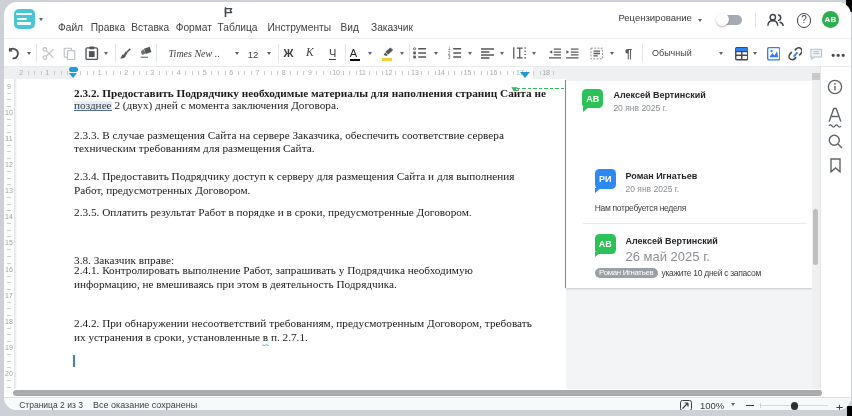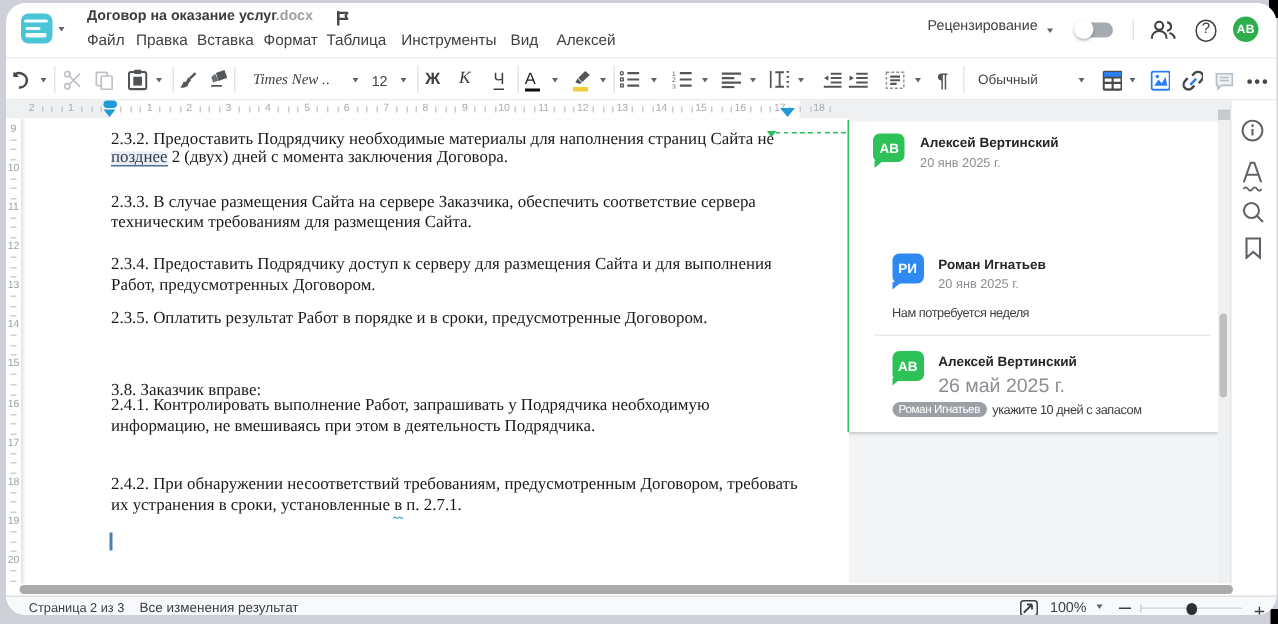--- a/index.html
+++ b/index.html
@@ -21,34 +21,33 @@
 <div id="notchTR"></div>
 <div id="notchBR"></div>
 <div id="win">
 
   <div class="abs" style="left:13.6px;top:8.8px;width:21px;height:20px;border-radius:5px;background:#4ac5d6;">
     <div class="abs" style="left:2px;top:4.2px;width:16px;height:2.2px;background:#fff;border-radius:1px;opacity:.92;"></div>
     <div class="abs" style="left:3px;top:8.9px;width:10px;height:2.2px;background:#fff;border-radius:1px;opacity:.92;"></div>
     <div class="abs" style="left:3px;top:13.6px;width:14px;height:2.2px;background:#fff;border-radius:1px;opacity:.92;"></div>
   </div>
   <div class="caret" style="left:38.8px;top:17.5px;"></div>
-  <div class="abs" style="left:58px;top:5.8px;font-size:9.5px;font-weight:bold;color:#3a3d40;line-height:10px;">Договор на оказание услуг<span style="color:#9ba0a5;">.docx</span></div>
   <svg class="icon" style="left:224.3px;top:6.9px;" width="9.5" height="10.5" viewBox="0 0 9.5 10.5">
     <path d="M1.5 0.9 L1.5 10" stroke="#47494c" stroke-width="1.6" stroke-linecap="round"></path>
     <path d="M1.5 1.6 L7.6 1.6 L6.3 3.6 L7.6 5.6 L1.5 5.6 Z" fill="none" stroke="#47494c" stroke-width="1.4" stroke-linejoin="round"></path>
   </svg>
   <div class="abs" id="menus" style="top:22.4px;height:12px;font-size:10.2px;color:#3e4144;">
     <span style="left:58px;">Файл</span>
       <span style="left:90.7px;">Правка</span>
       <span style="left:131.3px;">Вставка</span>
       <span style="left:175.7px;">Формат</span>
       <span style="left:217.6px;">Таблица</span>
       <span style="left:267.5px;">Инструменты</span>
       <span style="left:340.4px;">Вид</span>
-      <span style="left:371px;">Алексей</span>
+      <span style="left:371px;">Заказчик</span>
   </div>
   <div class="abs" style="left:618.4px;top:12.1px;font-size:9.5px;color:#3e4144;">Рецензирование</div>
   <div class="caret" style="left:697.8px;top:18.7px;"></div>
   <div class="abs" style="left:717px;top:14.8px;width:25px;height:10.2px;border-radius:5.1px;background:#a6abb1;">
     <div class="abs" style="left:-1px;top:-1.6px;width:13.2px;height:13.2px;border-radius:50%;background:#fff;box-shadow:0 1px 2px rgba(0,0,0,.3);"></div>
   </div>
   <div class="sep" style="left:755.3px;top:13px;height:14px;"></div>
   <svg class="icon" style="left:767px;top:13px;" width="17" height="14" viewBox="0 0 17 14">
     <circle cx="5.8" cy="4.2" r="2.7" fill="none" stroke="#3c4043" stroke-width="1.4"></circle>
     <path d="M0.9 12.8 C0.9 9.6 3 7.7 5.8 7.7 C8.6 7.7 10.7 9.6 10.7 12.8" fill="none" stroke="#3c4043" stroke-width="1.4"></path>
@@ -310,21 +309,21 @@
   <div class="abs" style="left:6.5px;top:354.0px;width:4px;height:1px;background:#cdd0d2;"></div>
   <div class="abs" style="left:6.5px;top:360.6px;width:4px;height:1px;background:#cdd0d2;"></div>
   <div class="abs" style="left:6.5px;top:367.1px;width:4px;height:1px;background:#cdd0d2;"></div>
   <div class="abs" style="left:4px;top:369.1px;width:10px;text-align:center;font-size:7px;color:#9da1a4;line-height:9px;">20</div>
   <div class="abs" style="left:6.5px;top:380.2px;width:4px;height:1px;background:#cdd0d2;"></div>
   <div class="abs" style="left:6.5px;top:386.7px;width:4px;height:1px;background:#cdd0d2;"></div>
 
   <div class="abs" style="left:14px;top:79px;width:552px;height:310px;background:#fff;"></div>
   <div class="abs" style="left:14px;top:79px;width:3px;height:310px;background:linear-gradient(90deg,#dfe1e2,rgba(255,255,255,0));"></div>
   <div id="dtext" style="position:absolute;left:74px;top:0;width:480px;font-family:'Liberation Serif',serif;font-size:11.25px;line-height:13.7px;color:#1a1a1a;white-space:nowrap;">
-    <div class="abs" style="top:87.2px;">2.3.2. Предоставить Подрядчику необходимые материалы для наполнения страниц Сайта не</div>
+    <div class="abs" style="top:87.2px;font-weight:bold;">2.3.2. Предоставить Подрядчику необходимые материалы для наполнения страниц Сайта не</div>
     <div class="abs" style="top:99.0px;">позднее 2 (двух) дней с момента заключения Договора.</div>
     <div class="abs" style="top:128.6px;">2.3.3. В случае размещения Сайта на сервере Заказчика, обеспечить соответствие сервера<br>техническим требованиям для размещения Сайта.</div>
     <div class="abs" style="top:170.4px;">2.3.4. Предоставить Подрядчику доступ к серверу для размещения Сайта и для выполнения<br>Работ, предусмотренных Договором.</div>
     <div class="abs" style="top:205.9px;">2.3.5. Оплатить результат Работ в порядке и в сроки, предусмотренные Договором.</div>
     <div class="abs" style="top:254.4px;">3.8. Заказчик вправе:</div>
     <div class="abs" style="top:264px;">2.4.1. Контролировать выполнение Работ, запрашивать у Подрядчика необходимую<br>информацию, не вмешиваясь при этом в деятельность Подрядчика.</div>
     <div class="abs" style="top:317.2px;">2.4.2. При обнаружении несоответствий требованиям, предусмотренным Договором, требовать<br>их устранения в сроки, установленные <span id="gr">в</span> п. 2.7.1.</div>
   </div>
   <div class="abs" style="left:73.8px;top:100.8px;width:37.8px;height:9.4px;background:rgba(140,172,208,.22);"></div>
   <div class="abs" style="left:73.8px;top:109.9px;width:37.8px;height:1.1px;background:#4f6f94;"></div>
@@ -382,21 +381,21 @@
     <path d="M10 10 L14 14" stroke="#5f6368" stroke-width="1.4"></path>
   </svg>
   <svg class="icon" style="left:829.5px;top:158px;" width="11" height="15" viewBox="0 0 11 15">
     <path d="M1 1 L10 1 L10 13.8 L5.5 9.9 L1 13.8 Z" fill="none" stroke="#5f6368" stroke-width="1.4"></path>
   </svg>
 
   <div class="abs" style="left:4px;top:389px;width:816px;height:7.5px;background:#fff;"></div>
   <div class="abs" style="left:13px;top:389.8px;width:809px;height:6px;border-radius:3px;background:#a9abad;"></div>
   <div class="abs" style="left:4px;top:396.5px;width:847px;height:13.5px;background:#f8f9fa;border-top:1px solid #dee0e2;"></div>
   <div class="abs" style="left:19.2px;top:400px;font-size:8.5px;color:#3b3e41;">Страница 2 из 3</div>
-  <div class="abs" style="left:93px;top:399.8px;font-size:9px;color:#3b3e41;">Все изменения результат</div>
+  <div class="abs" style="left:93px;top:399.8px;font-size:9px;color:#3b3e41;">Все оказание сохранены</div>
   <div class="abs" style="left:679.9px;top:399.8px;width:12px;height:11.5px;border:1.3px solid #3c4043;border-radius:2.5px;">
     <svg width="9" height="9" viewBox="0 0 9 9" style="margin:0.3px 0 0 0.3px;">
         <path d="M1.5 7.5 L7 2 M7 2 L3.6 2 M7 2 L7 5.4" stroke="#3c4043" stroke-width="1.2" fill="none"></path>
       </svg>
   </div>
   <div class="abs" style="left:700px;top:400.2px;font-size:9.5px;color:#3c4043;">100%</div>
   <div class="caret" style="left:730.9px;top:403.2px;"></div>
   <div class="abs" style="left:746px;top:404.8px;width:7.5px;height:1.5px;background:#3c4043;"></div>
   <div class="abs" style="left:759.8px;top:405.1px;width:68px;height:1.4px;background:#d6d8da;"></div>
     <div class="abs" style="left:759.8px;top:403.4px;width:1.2px;height:5px;background:#cfd1d3;"></div>

